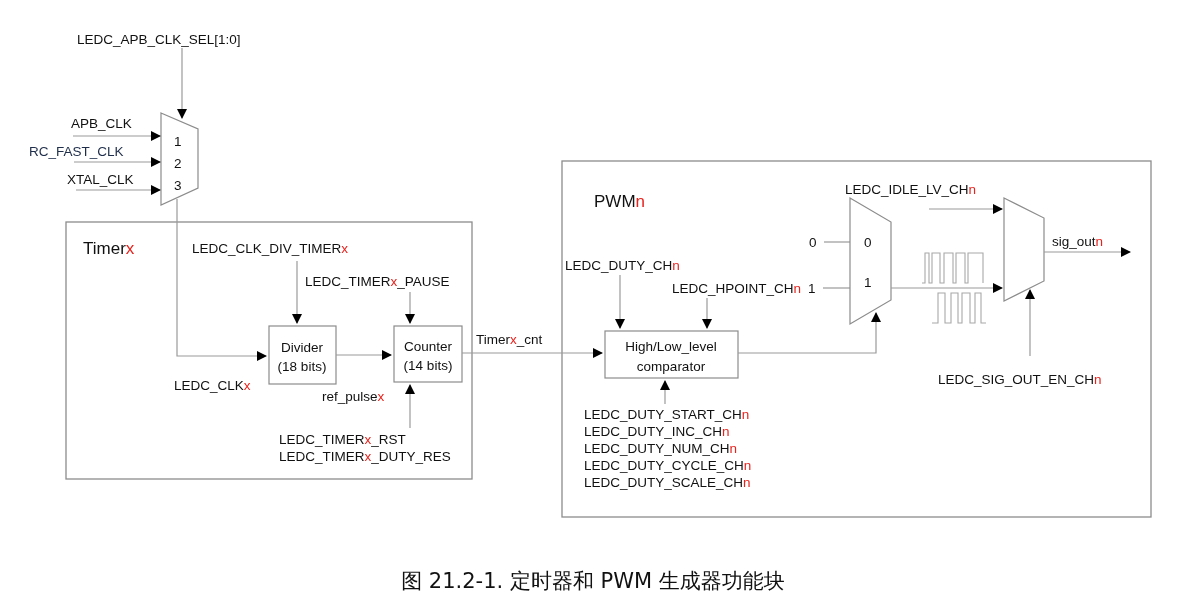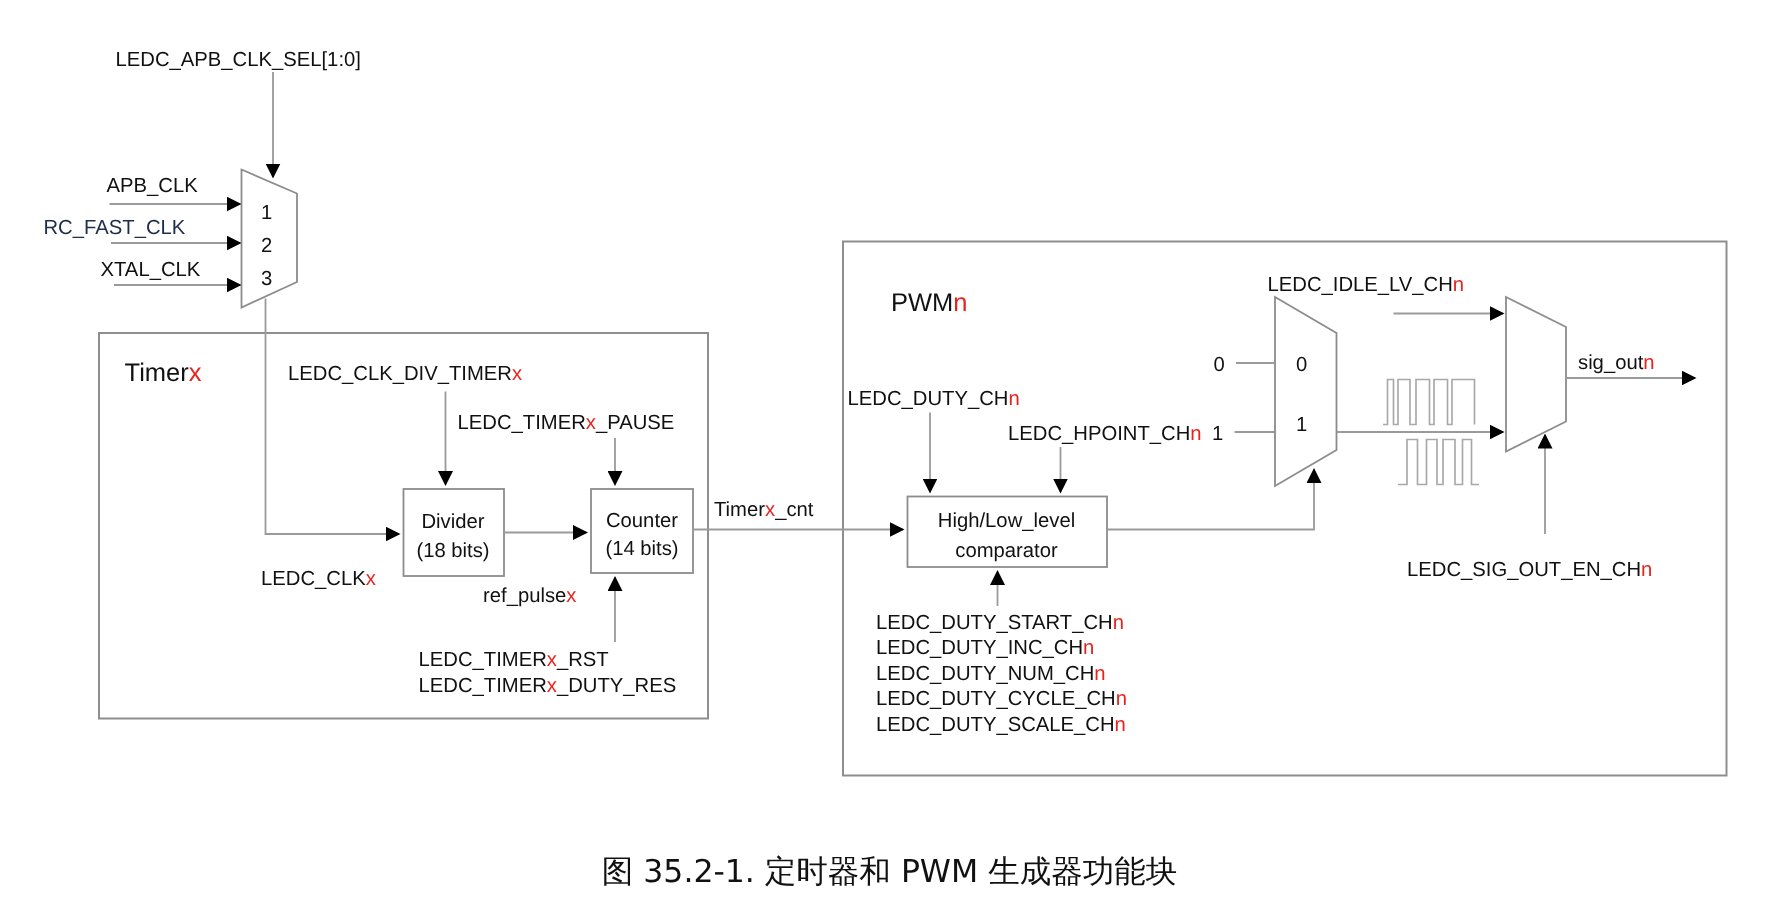--- a/index.html
+++ b/index.html
@@ -102,13 +102,13 @@
   <polygon class="box" points="1004,198 1044,218 1044,281 1004,301"></polygon>
   <line class="ln" x1="1044" y1="252" x2="1130" y2="252" marker-end="url(#ah)"></line>
   <text class="lbl" x="1052" y="246"><tspan>sig_out</tspan><tspan class="accent">n</tspan></text>
   <line class="ln" x1="1030" y1="356" x2="1030" y2="290" marker-end="url(#ah)"></line>
   <text class="lbl" x="938" y="384"><tspan>LEDC_SIG_OUT_EN_CH</tspan><tspan class="accent">n</tspan></text>
 
   <polyline class="wave" points="922,283 925,283 925,253 929,253 929,283 932,283 932,253 940,253 940,283 944,283 944,253 953,253 953,283 956,283 956,253 965,253 965,283 968,283 968,253 983,253 983,283"></polyline>
   <polyline class="wave" points="932,323 938,323 938,293 945,293 945,323 951,323 951,293 958,293 958,323 962,323 962,293 970,293 970,323 975,323 975,293 981,293 981,323 986,323"></polyline>
 </svg>
 
-<div class="caption">图 35.2-1. 定时器和 PWM 生成器功能块</div>
+<div class="caption">图 21.2-1. 定时器和 PWM 生成器功能块</div>
 
 </body></html>

